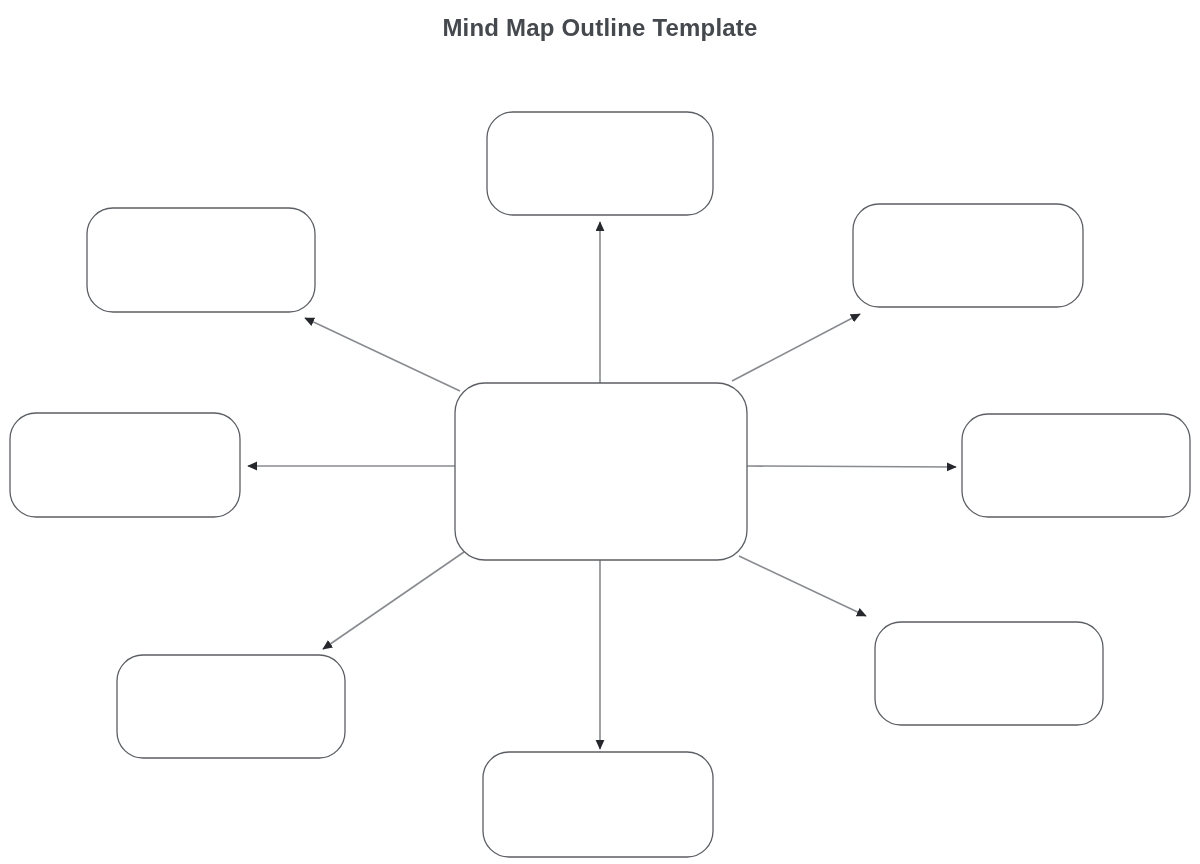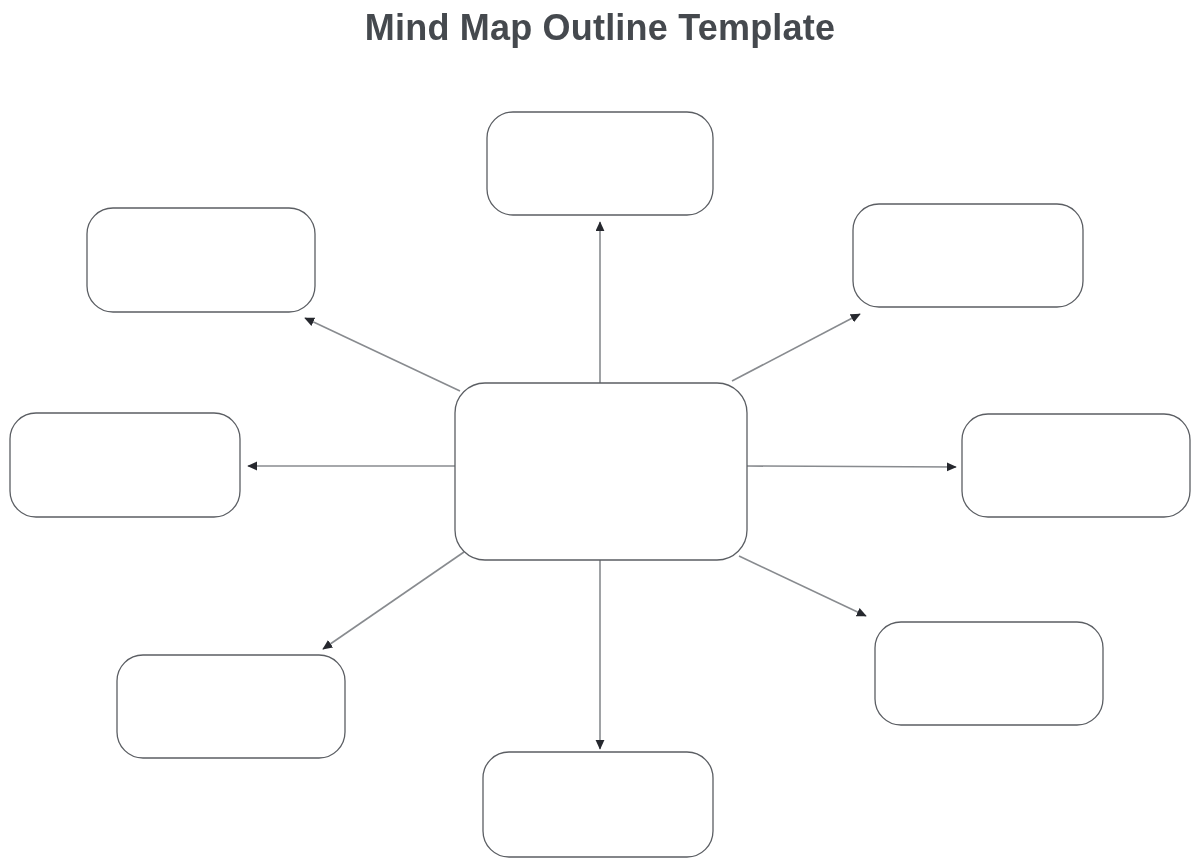--- a/index.html
+++ b/index.html
@@ -14,21 +14,21 @@
     height: 864px;
     background: var(--page-bg, #ffffff);
     overflow: hidden;
   }
   .diagram-title {
     position: absolute;
     top: 8px;
     left: 0;
     width: 1200px;
     text-align: center;
-    font-size: 36px;
+    font-size: 24px;
     line-height: 40px;
     font-weight: bold;
     letter-spacing: 0.2px;
     color: var(--title-color, #45494e);
     user-select: none;
   }
   svg.mindmap {
     position: absolute;
     top: 0;
     left: 0;

